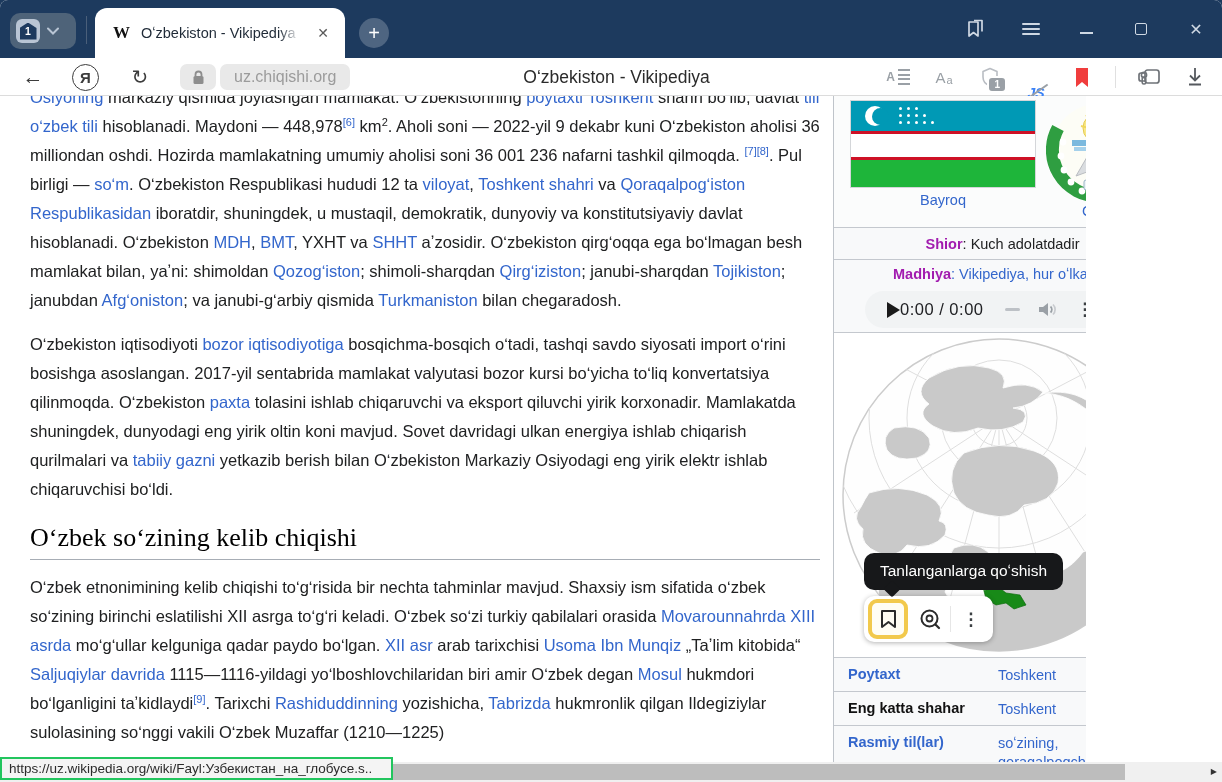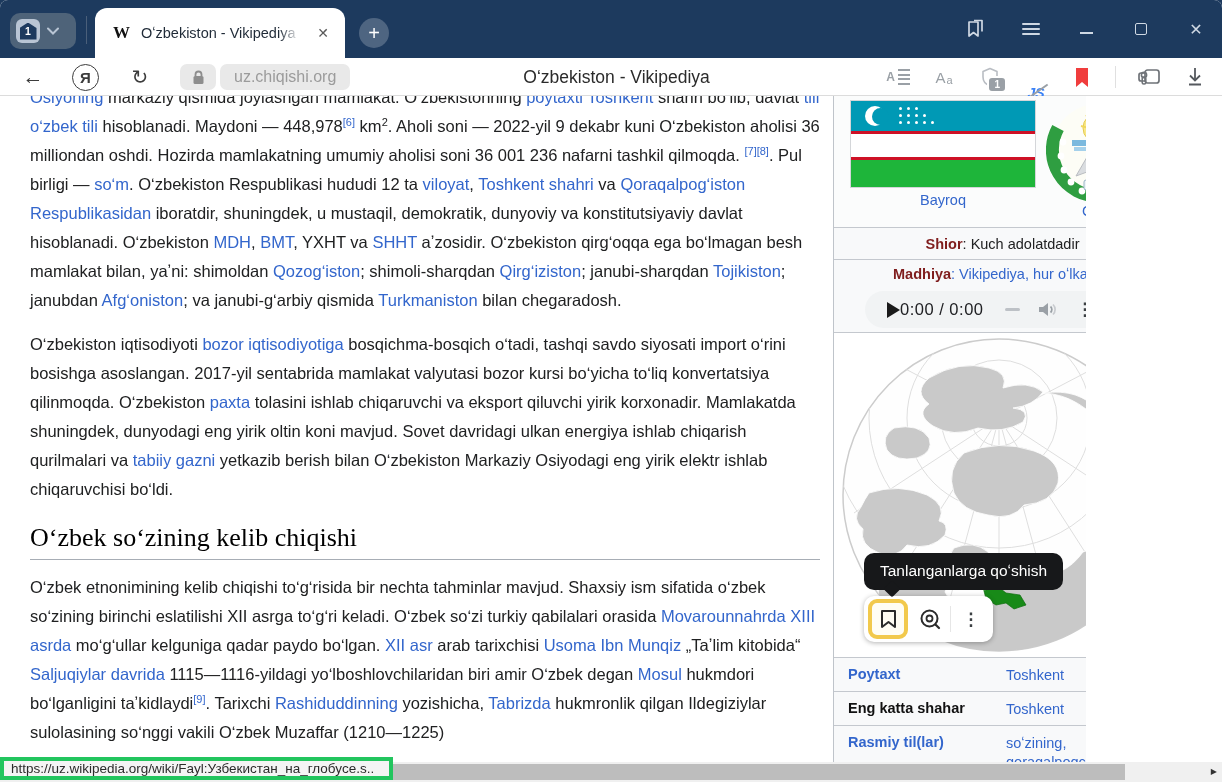--- a/index.html
+++ b/index.html
@@ -102,37 +102,37 @@
   .crescent-inner { position:absolute; left:21px; top:7px; width:17px; height:17px; border-radius:50%; }
   .star { position:absolute; width:3px; height:3px; border-radius:50%; background:#fff; }
   .flag-caption { position:absolute; left:16px; top:96px; width:186px; text-align:center;
           color:#3366cc; }
   .gerb { position:absolute; left:212px; top:2px; width:104px; height:104px; }
   .gerb-caption { position:absolute; left:212px; top:107px; width:104px; text-align:center;
           color:#3366cc; }
   .row-shior { top:132px; height:32px; display:flex; align-items:center; justify-content:center; }
   .row-madhiya { top:164px; height:73px; }
   .mad-line { text-align:center; margin-top:6px; }
-  .blue-b { color:#7f1d1d; font-weight:bold; }
+  .blue-b { color:#a21caf; font-weight:bold; }
   .mad-link { color:#3366cc; }
   .player { position:absolute; left:31px; top:31px; width:276px; height:37px; background:#f1f3f4;
             border-radius:19px; display:flex; align-items:center; }
   .play-tri { width:0; height:0; border-left:13px solid #1a1a1a; border-top:8px solid transparent;
             border-bottom:8px solid transparent; margin-left:22px; }
   .time { font-size:16.5px; color:#202124; margin-left:0; letter-spacing:0.5px; }
   .seek-dash { width:15px; height:3px; background:#bdc1c6; border-radius:2px; margin-left:22px; }
   .kebab { color:#3c4043; font-size:17px; font-weight:bold; letter-spacing:0; }
   .player .kebab { margin-left:18px; }
   .player svg { margin-left:18px; }
   .row-globe { top:237px; height:325px; background:#fff; }
   .row-poytaxt { top:562px; height:34px; }
   .row-katta { top:596px; height:34px; }
   .row-rasmiy { top:630px; height:56px; }
   .ib-label { position:absolute; left:14px; top:8px; font-weight:bold; }
-  .ib-value { position:absolute; left:172px; top:8px; color:#3366cc; white-space:pre-line; line-height:19px; }
+  .ib-value { position:absolute; left:164px; top:8px; color:#3366cc; white-space:pre-line; line-height:19px; }
   .lbl-link { color:#3366cc; }
   .lbl-plain { color:#111; }
 
   
   .tooltip { position:absolute; left:30px; top:220px; background:#17181a; color:#fff;
              font-size:15.5px; padding:9px 16px 10px 16px; border-radius:10px; white-space:nowrap; z-index:6; }
   .tooltip .tail { position:absolute; left:22px; bottom:-5px; width:12px; height:12px;
              background:#17181a; transform:rotate(45deg); border-radius:2px; }
   .actionbar { position:absolute; left:30px; top:263px; height:46px; background:#fff;
              border-radius:10px; box-shadow:0 1px 5px rgba(0,0,0,0.3); display:flex;
@@ -143,21 +143,21 @@
 
   
   .vscroll { position:absolute; left:1186px; top:0; width:19px; height:666px; background:#f0f0f0; }
   .vscroll .arrow { position:absolute; left:0; top:6px; width:19px; text-align:center;
              font-size:8px; color:#505050; }
   .vthumb { position:absolute; left:2px; top:44px; width:15px; height:30px; background:#c3c3c3; }
   .hscroll { position:absolute; left:0; top:762px; width:1222px; height:20px; background:#f0f0f0; }
   .hthumb { position:absolute; left:0; top:2px; width:1125px; height:16px; background:#bdbdbd; }
   .hscroll .arrow { position:absolute; right:5px; top:5px; font-size:8px; color:#333; }
   .status-tip { position:absolute; left:0; top:757px; width:393px; height:23px; background:#f4f4f4;
-             border:4px solid #22c55e; display:flex; align-items:center; padding-left:7px;
+             border:2px solid #22c55e; display:flex; align-items:center; padding-left:7px;
              font-size:13.5px; color:#2b2b2b; white-space:nowrap; overflow:hidden; z-index:9; }
 </style>
 </head>
 <body>
 
 <div class="window">
 
   <div class="titlebar">
     <div class="tabgroup">
       <div class="badge-box">

